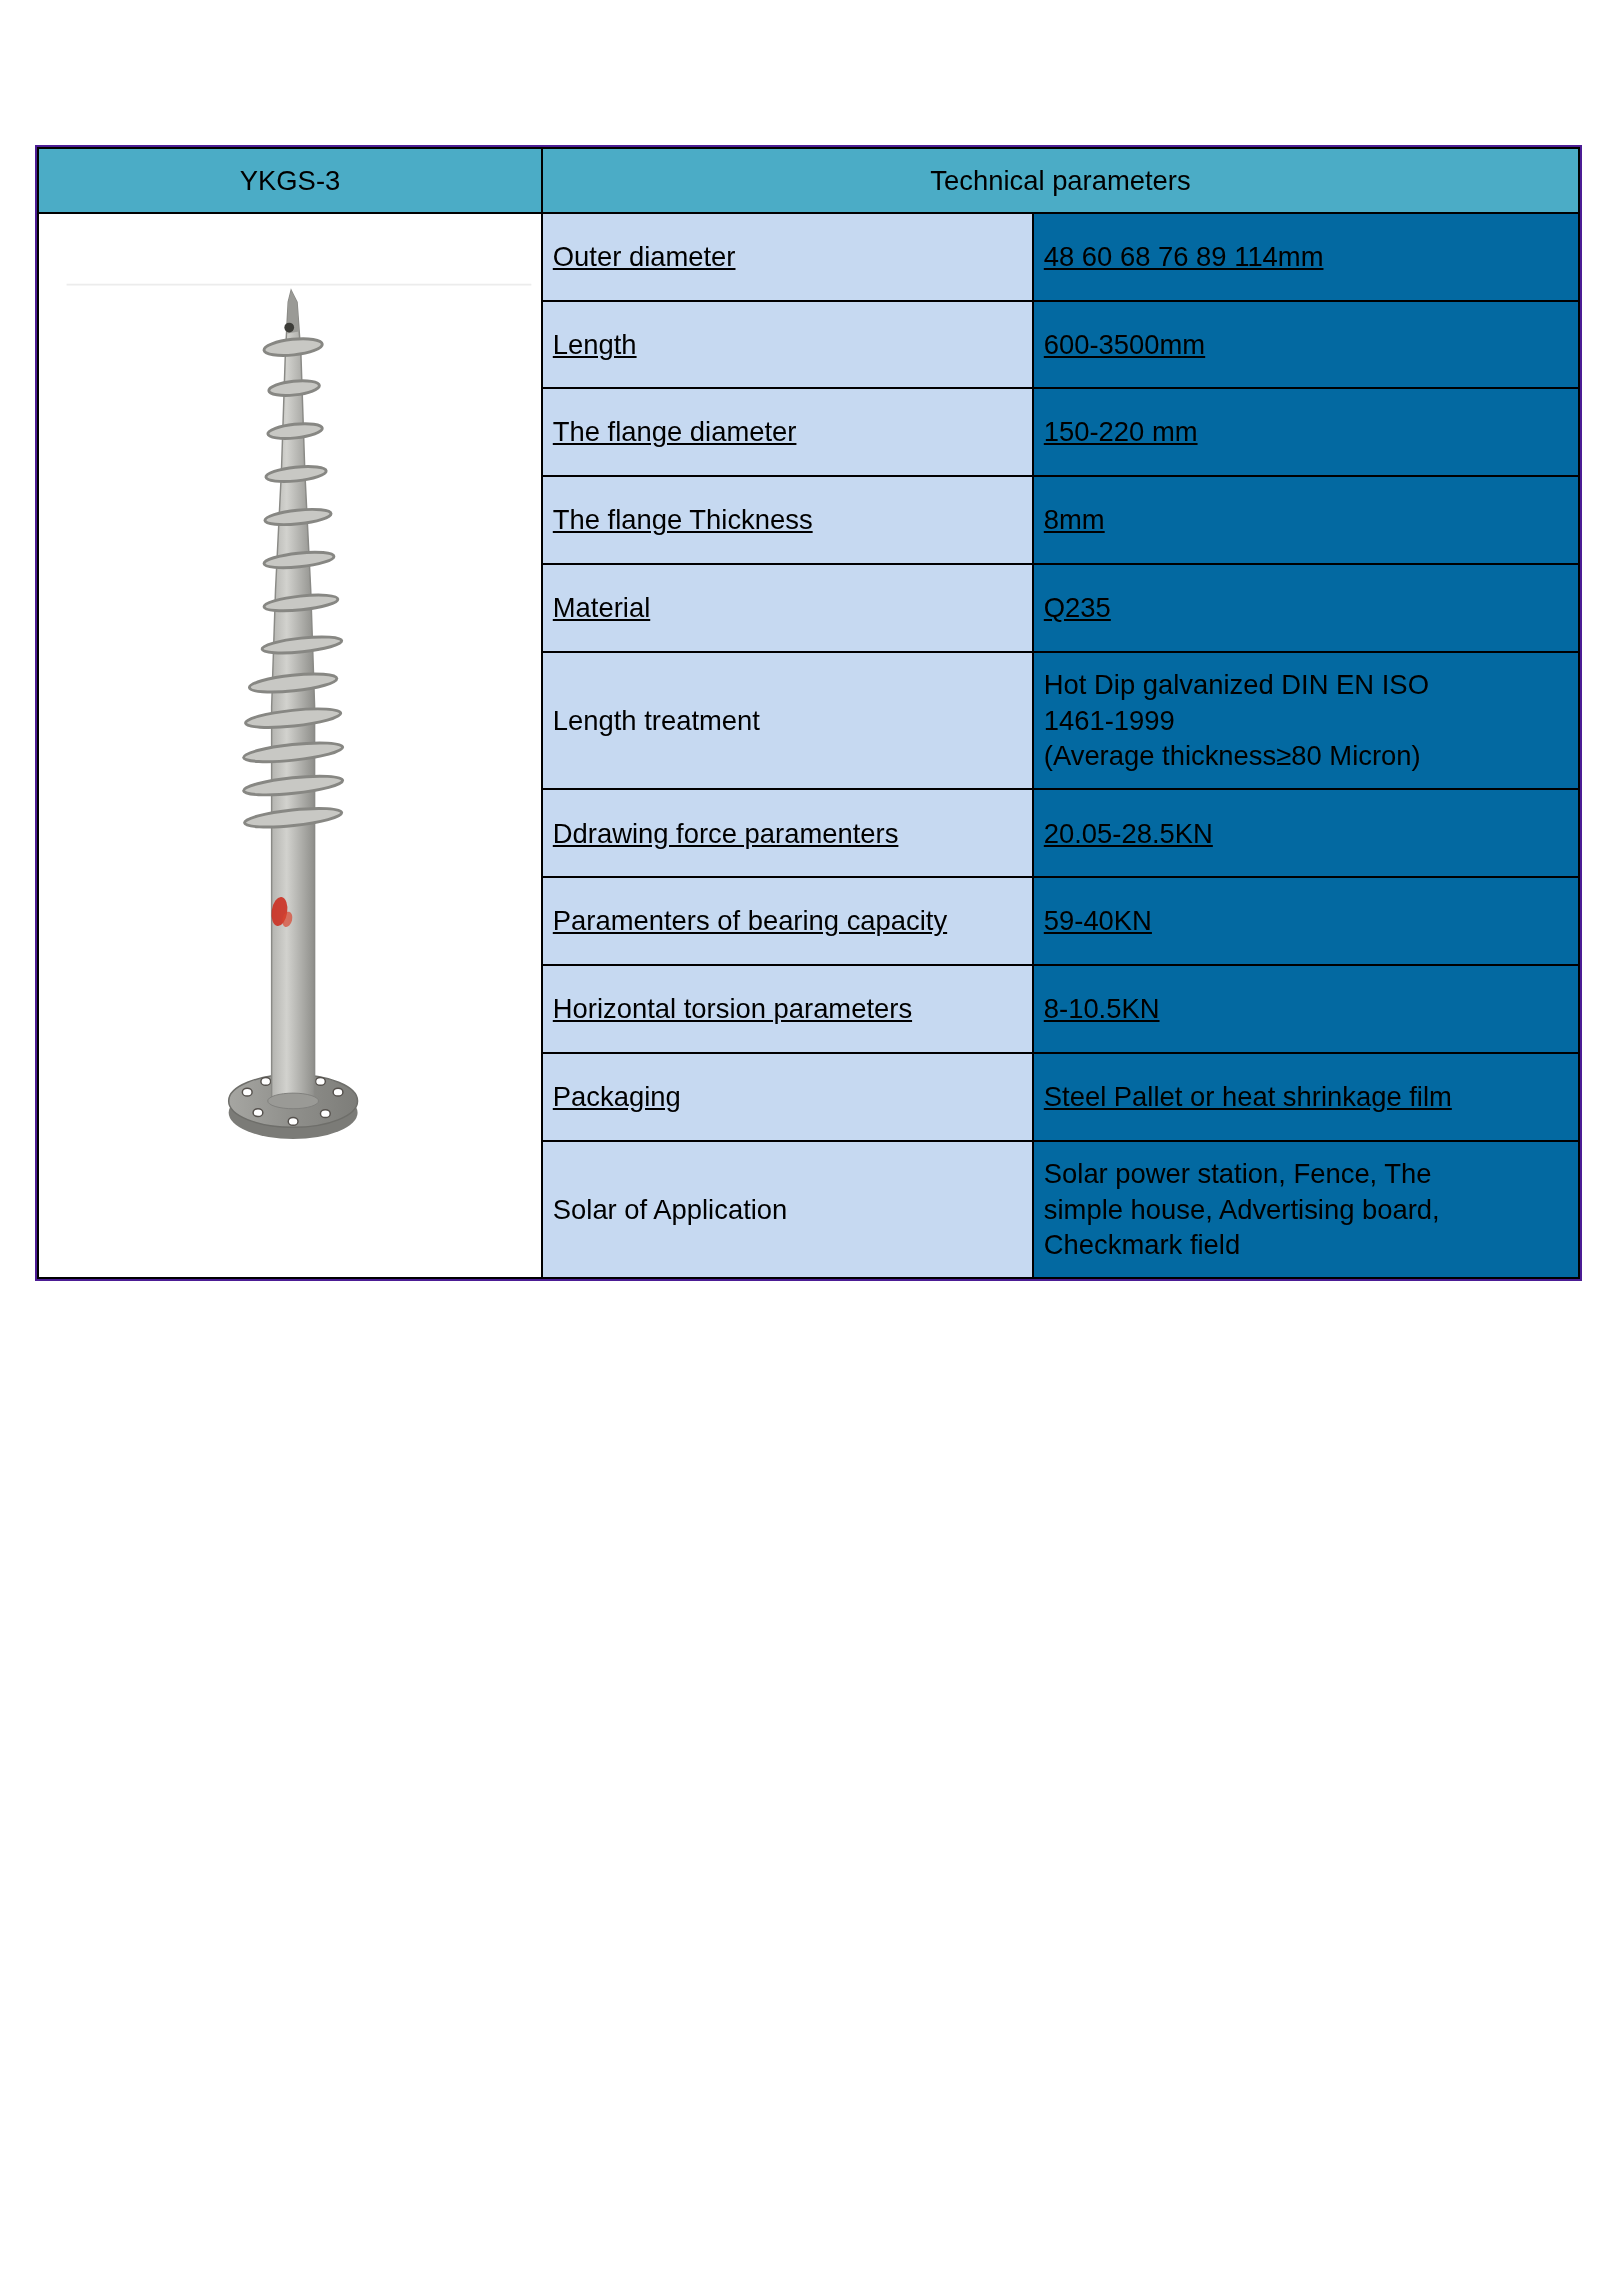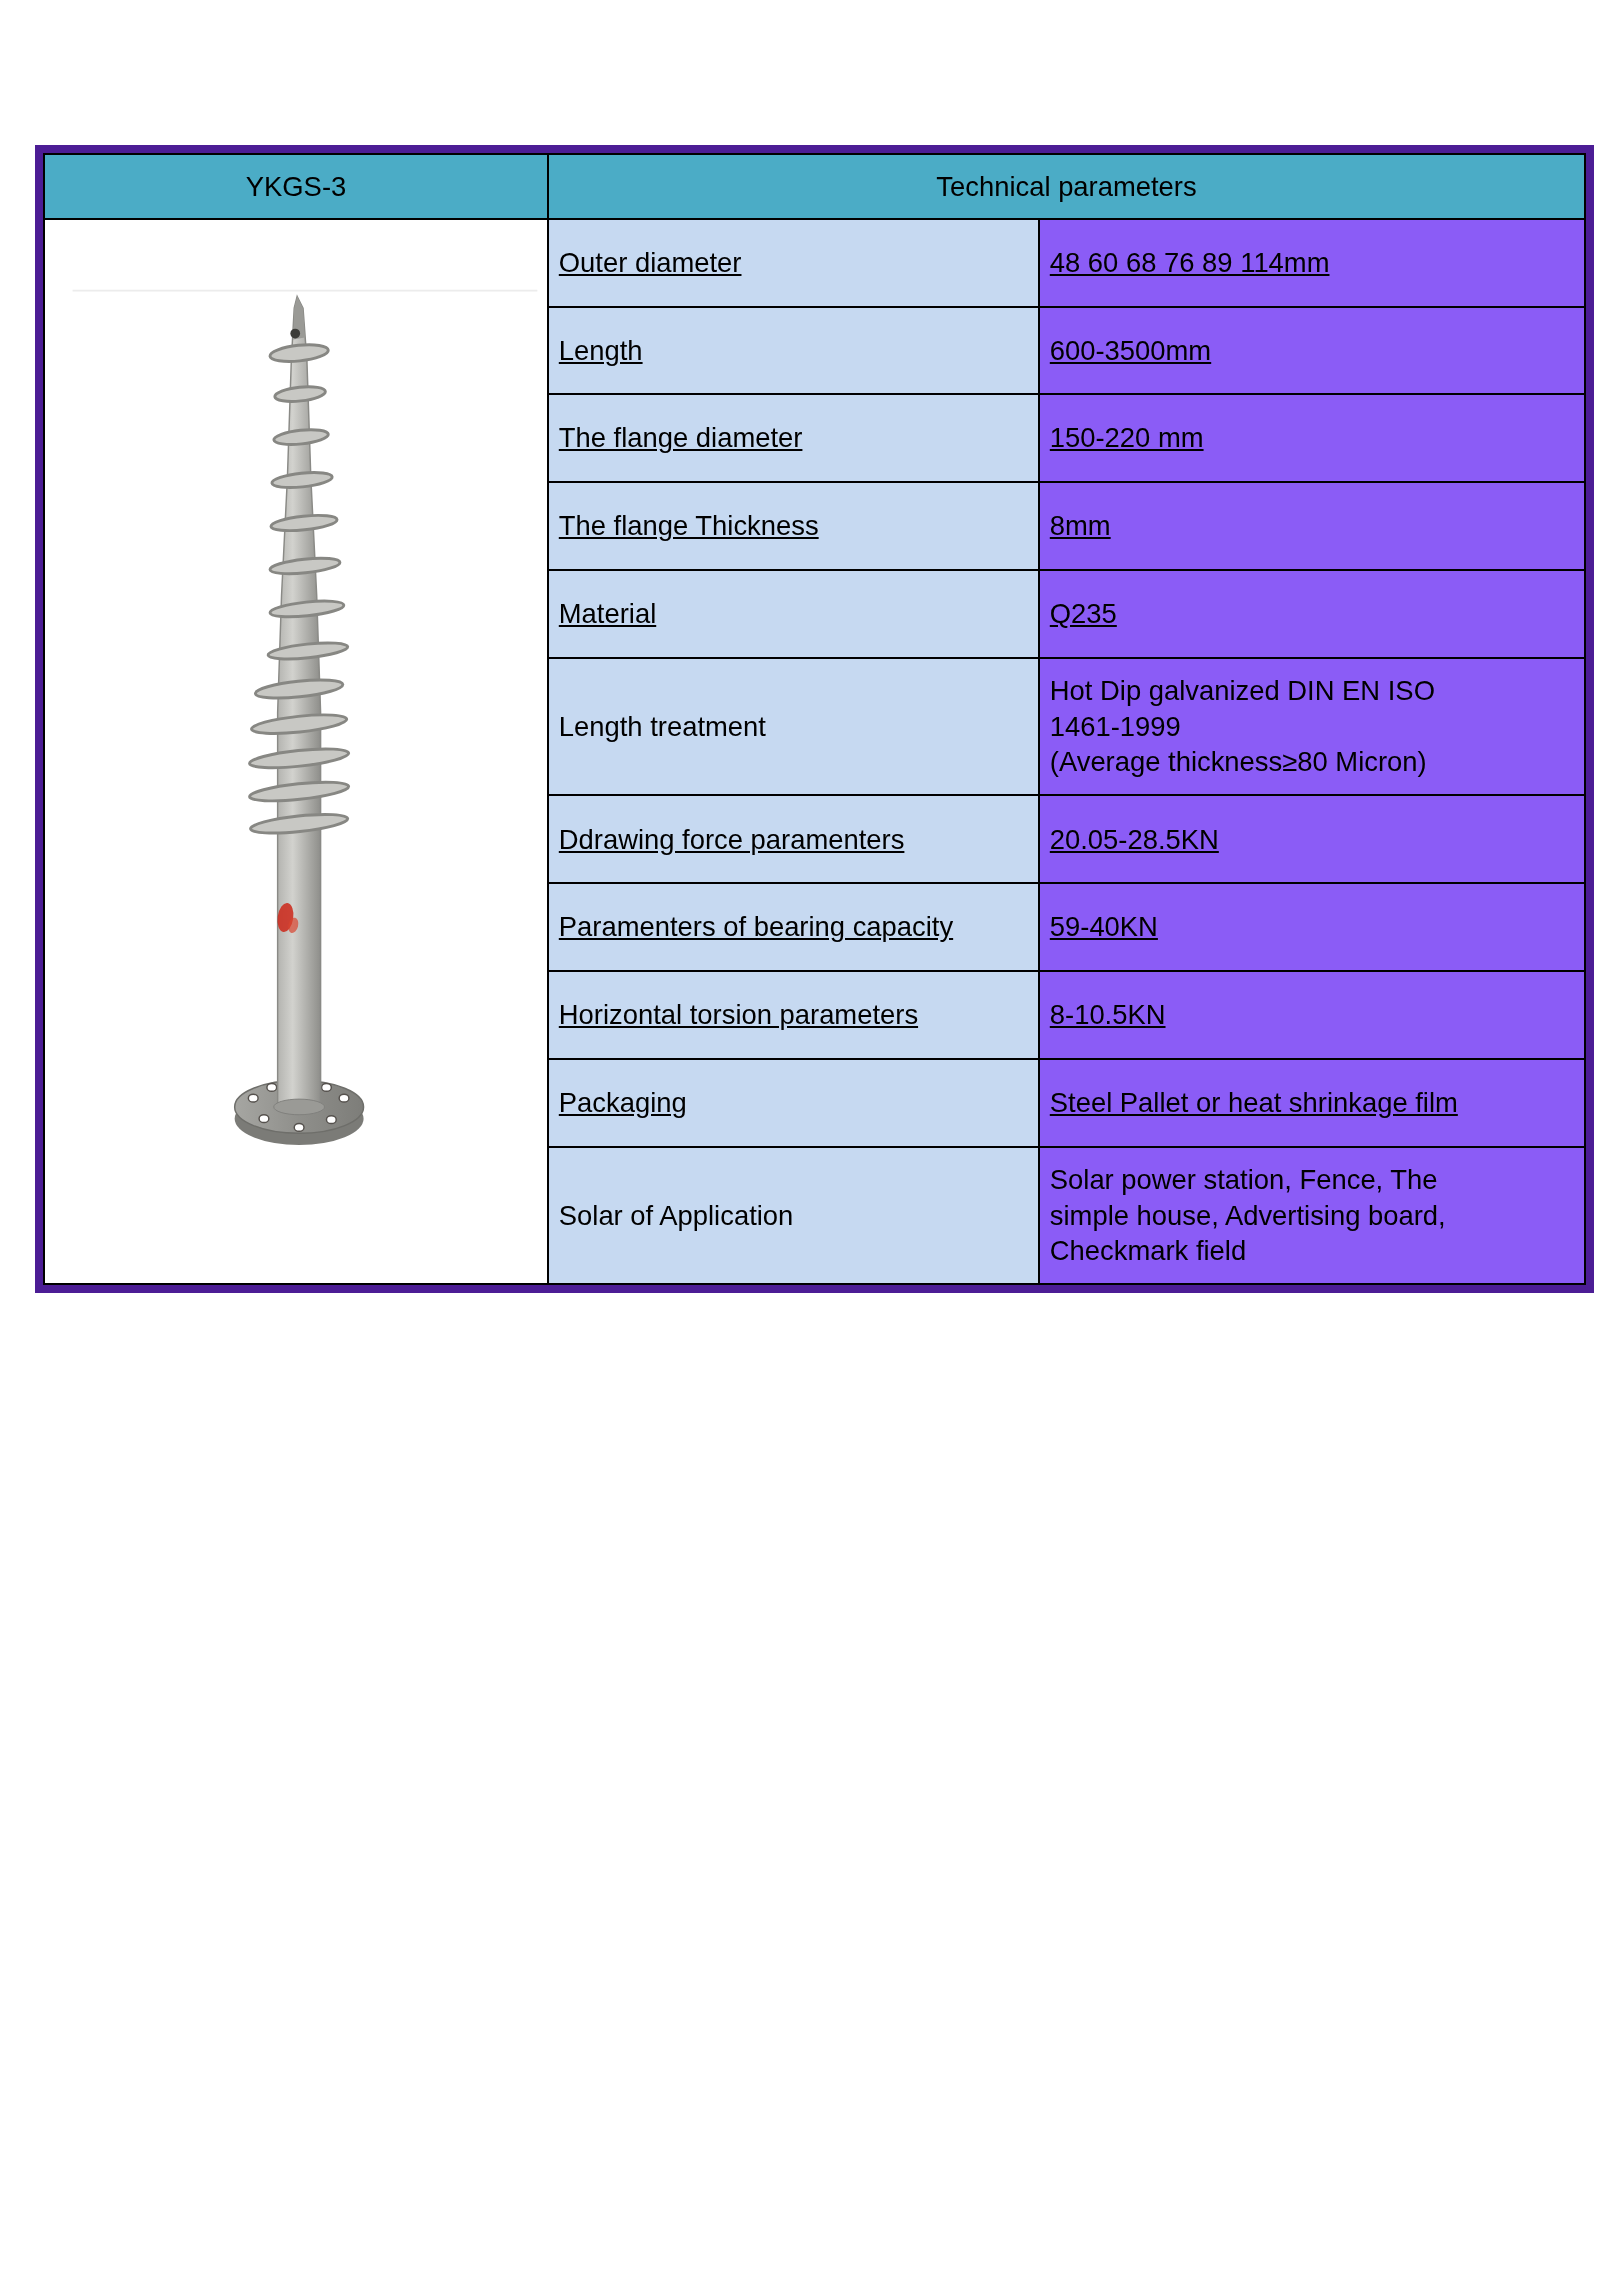--- a/index.html
+++ b/index.html
@@ -11,21 +11,21 @@
     width: 1621px;
     height: 2293px;
     position: relative;
     font-family: "Liberation Sans", sans-serif;
     color: #000;
   }
   .table-wrap {
     position: absolute;
     left: 35px;
     top: 145px;
-    border: 8px solid #4c1d95;
+    border: 2px solid #4c1d95;
     background: #000;
   }
   table.spec {
     border-collapse: collapse;
     table-layout: fixed;
     width: 1541px;
   }
   table.spec td {
     border: 2.9px solid #000;
     padding: 3.9px 9.8px;
@@ -40,21 +40,21 @@
     font-size: 29px;
     height: 55px;
   }
   td.photo-cell {
     background: #ffffff;
     padding: 0;
     vertical-align: middle;
     text-align: center;
   }
   td.label-cell  { background: #C6D9F1; }
-  td.value-cell  { background: #8b5cf6; white-space: pre-line; }
+  td.value-cell  { background: #0369a1; white-space: pre-line; }
   col.c-photo { width: 504px; }
   col.c-label { width: 491px; }
   col.c-value { width: 546px; }
   tr.r-std  td { height: 78px; text-decoration: underline; }
   tr.r-tall td { height: 128px; margin-left: 36px; }
   .screw-svg {
     display: block;
     width: 498px;
     height: 1019px;
     margin: 0 auto;

